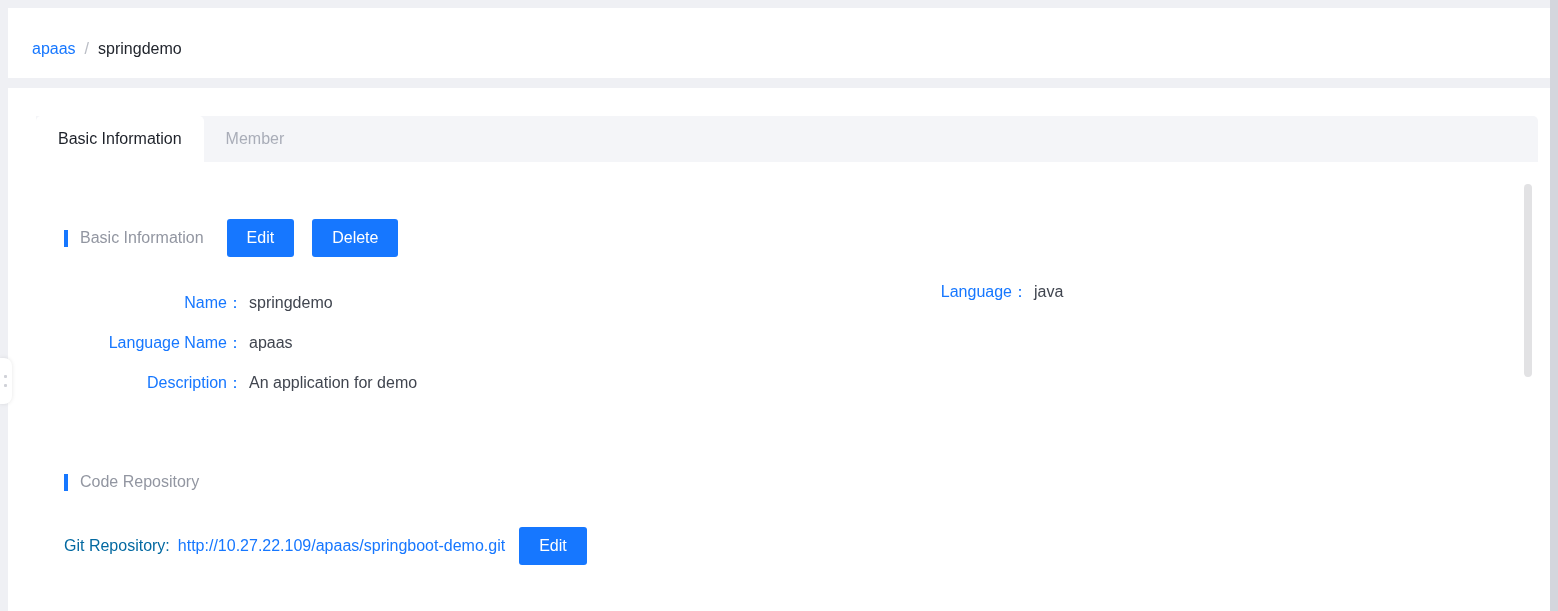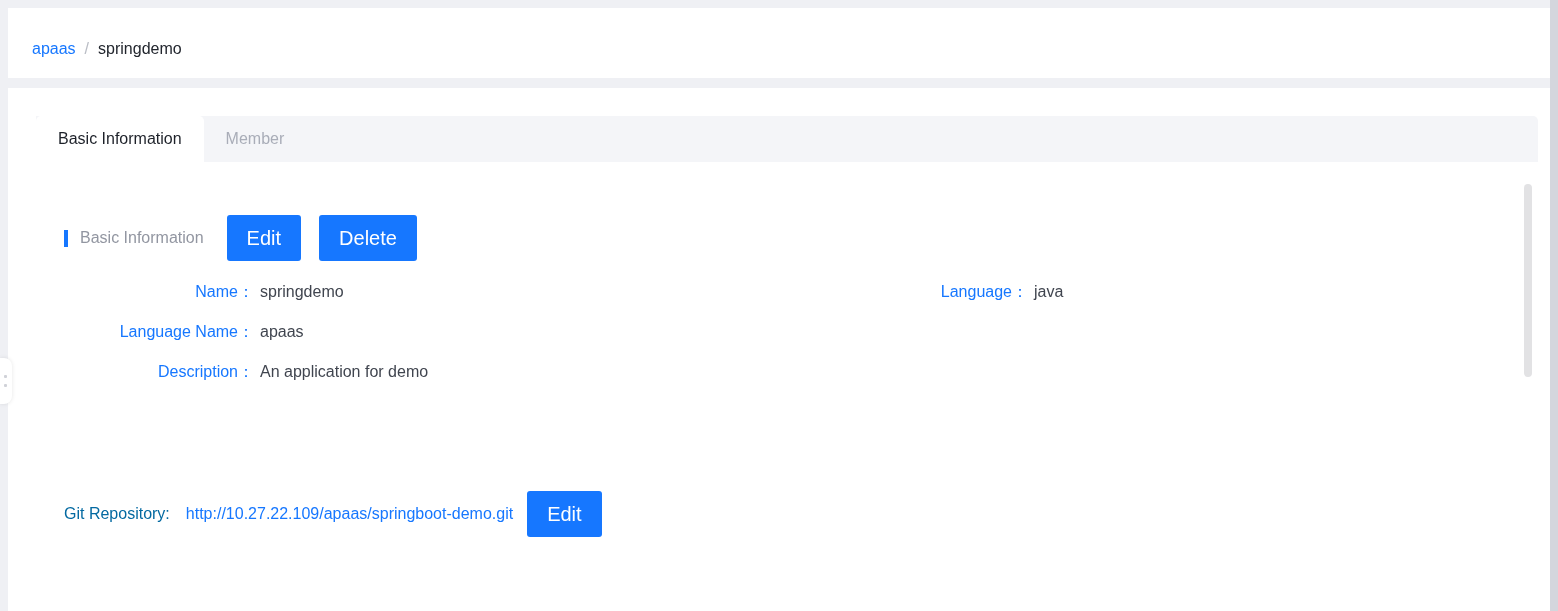--- a/index.html
+++ b/index.html
@@ -131,46 +131,46 @@
     flex: none;
   }
   .section-title {
     font-size: 16px;
     color: #9296a1;
     white-space: nowrap;
   }
   .btn {
     background: #1677ff;
     color: #ffffff;
-    font-size: 20px;
+    font-size: 16px;
     font-family: "Liberation Sans", sans-serif;
     border: none;
     border-radius: 3px;
-    height: 46px;
+    height: 38px;
     padding: 0 20px;
     cursor: pointer;
     line-height: 38px;
     white-space: nowrap;
   }
   .head-actions {
     display: flex;
     gap: 18px;
     margin-left: 23px;
   }
 
   
   .info-grid {
     position: relative;
     margin-top: 26px;
   }
   .info-col {
     position: absolute;
     top: 0;
   }
-  .info-col.left  { left: 16px;   width: 620px; }
+  .info-col.left  { left: 5px;   width: 620px; margin-top: 11px; }
   .info-col.right { left: 790px; width: 620px; }
 
   .info-row {
     display: flex;
     align-items: baseline;
     height: 40px;
     font-size: 16px;
     white-space: nowrap;
   }
   .info-label {
@@ -188,21 +188,21 @@
   .repo-row {
     display: flex;
     align-items: center;
     font-size: 16px;
     white-space: nowrap;
     margin-top: 27px;
   }
   .repo-label { color: #0369a1; }
   .repo-url {
     color: #1677ff;
-    margin-left: 16px;
+    margin-left: 8px;
     cursor: pointer;
   }
   .repo-row .btn { margin-left: 14px; }
 
   
   .scrollbar-track {
     position: absolute;
     top: 96px;
     right: 18px;
     width: 8px;
@@ -300,20 +300,24 @@
         <div class="info-col right">
           <div class="info-row">
             <span class="info-label">Language：</span>
             <span class="info-value">java</span>
           </div>
         </div>
       </div>
     </div>
 
     <div style="position:absolute; left:56px; top:302px;">
+      <div class="section-head">
+        <span class="section-bar"></span>
+        <span class="section-title">Code Repository</span>
+      </div>
 
       <div class="repo-row">
         <span class="repo-label">Git Repository:</span>
         <span class="repo-url">http://10.27.22.109/apaas/springboot-demo.git</span>
         <button class="btn">Edit</button>
       </div>
     </div>
 
   </div>
 

